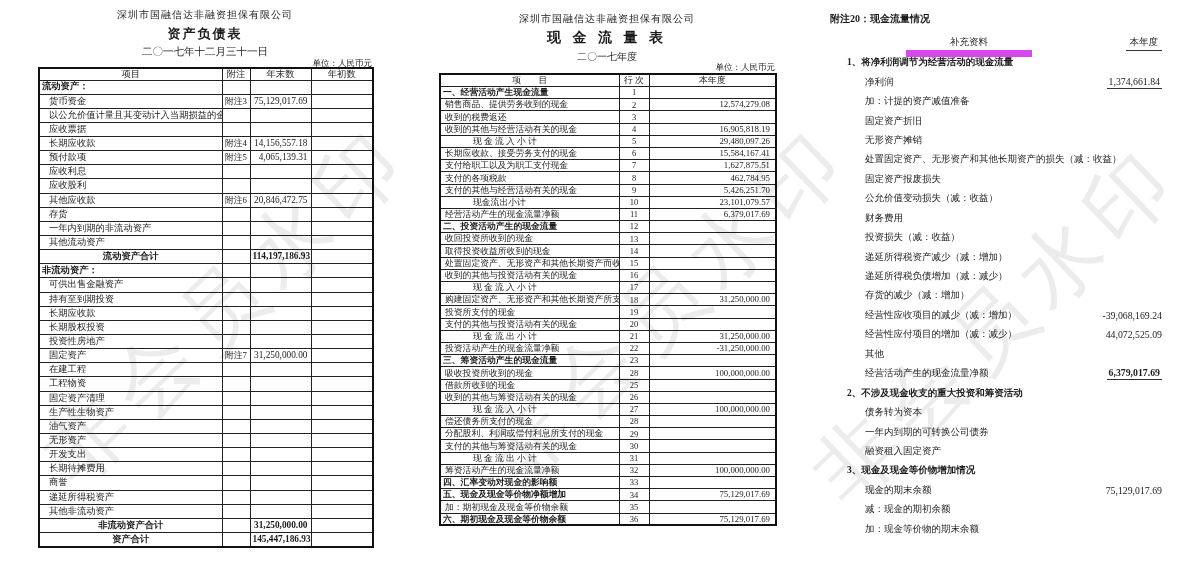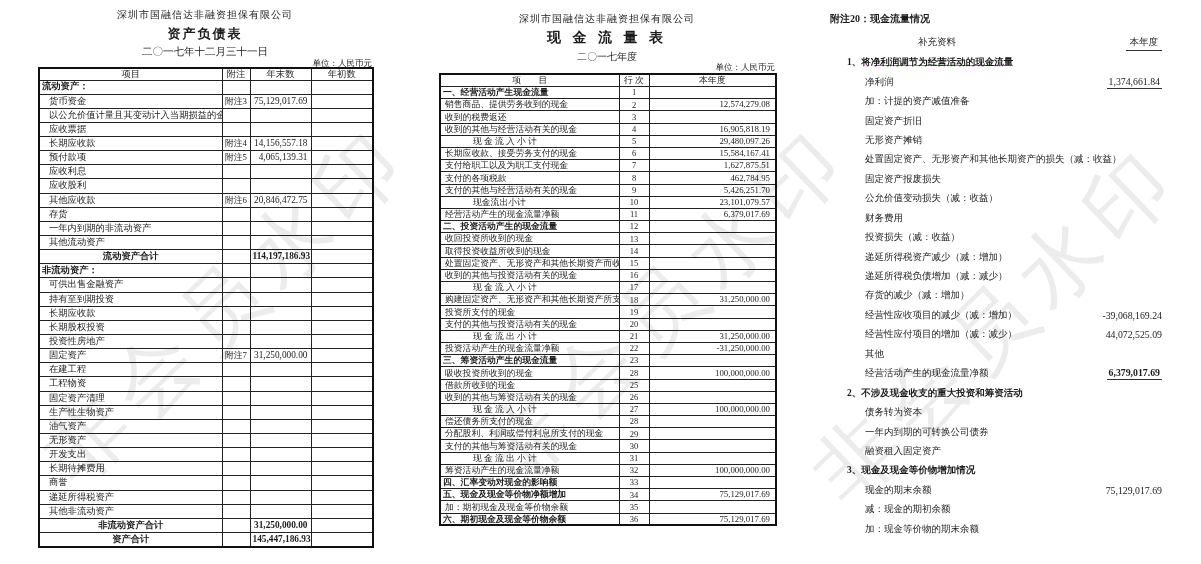--- a/index.html
+++ b/index.html
@@ -50,21 +50,21 @@
   .cf td.c-line{text-align:center;font-size:8.5px;}
   .cf td.c-amt{text-align:right;padding-right:5px;}
   .cf .t-section td{border-top:1.5px solid #111;}
   .cf .t-section td.c-item{font-weight:bold;}
   .cf .t-item td.c-item{padding-left:4px;}
   .cf .t-subtotal td.c-item{padding-left:32px;}
 
   .panel-right{font-size:9.5px;}
   .note-title{position:absolute;top:12px;left:0;font-weight:bold;font-size:10px;}
   .note-head{position:absolute;top:36px;left:0;width:100%;height:14px;}
-  .sup-head{position:absolute;left:44px;width:126px;text-align:center;border-bottom:1px solid #d946ef;padding-bottom:16px;}
+  .sup-head{position:absolute;left:76px;width:126px;text-align:center;border-bottom:7px solid #d946ef;padding-bottom:1px;}
   .amt-head{position:absolute;right:20px;text-align:center;border-bottom:1px solid #333;padding:0 4px 1px 4px;}
   .note-rows{position:absolute;top:53px;left:0;width:100%;}
   .note-row{display:flex;align-items:center;height:19.45px;margin-left:15px;}
   .note-row .lbl{flex:1;padding-left:20px;white-space:nowrap;}
   .note-row.t-section .lbl{padding-left:2px;font-weight:bold;}
   .note-row .val{margin-right:20px;font-size:9.8px;white-space:nowrap;}
   .v-underline{border-bottom:1px solid #333;padding:0 2px 1px 2px;}
   .v-bold-underline{font-weight:bold;border-bottom:1px solid #333;padding:0 2px 1px 2px;}
 
   .watermark{position:absolute;z-index:6;pointer-events:none;white-space:nowrap;

